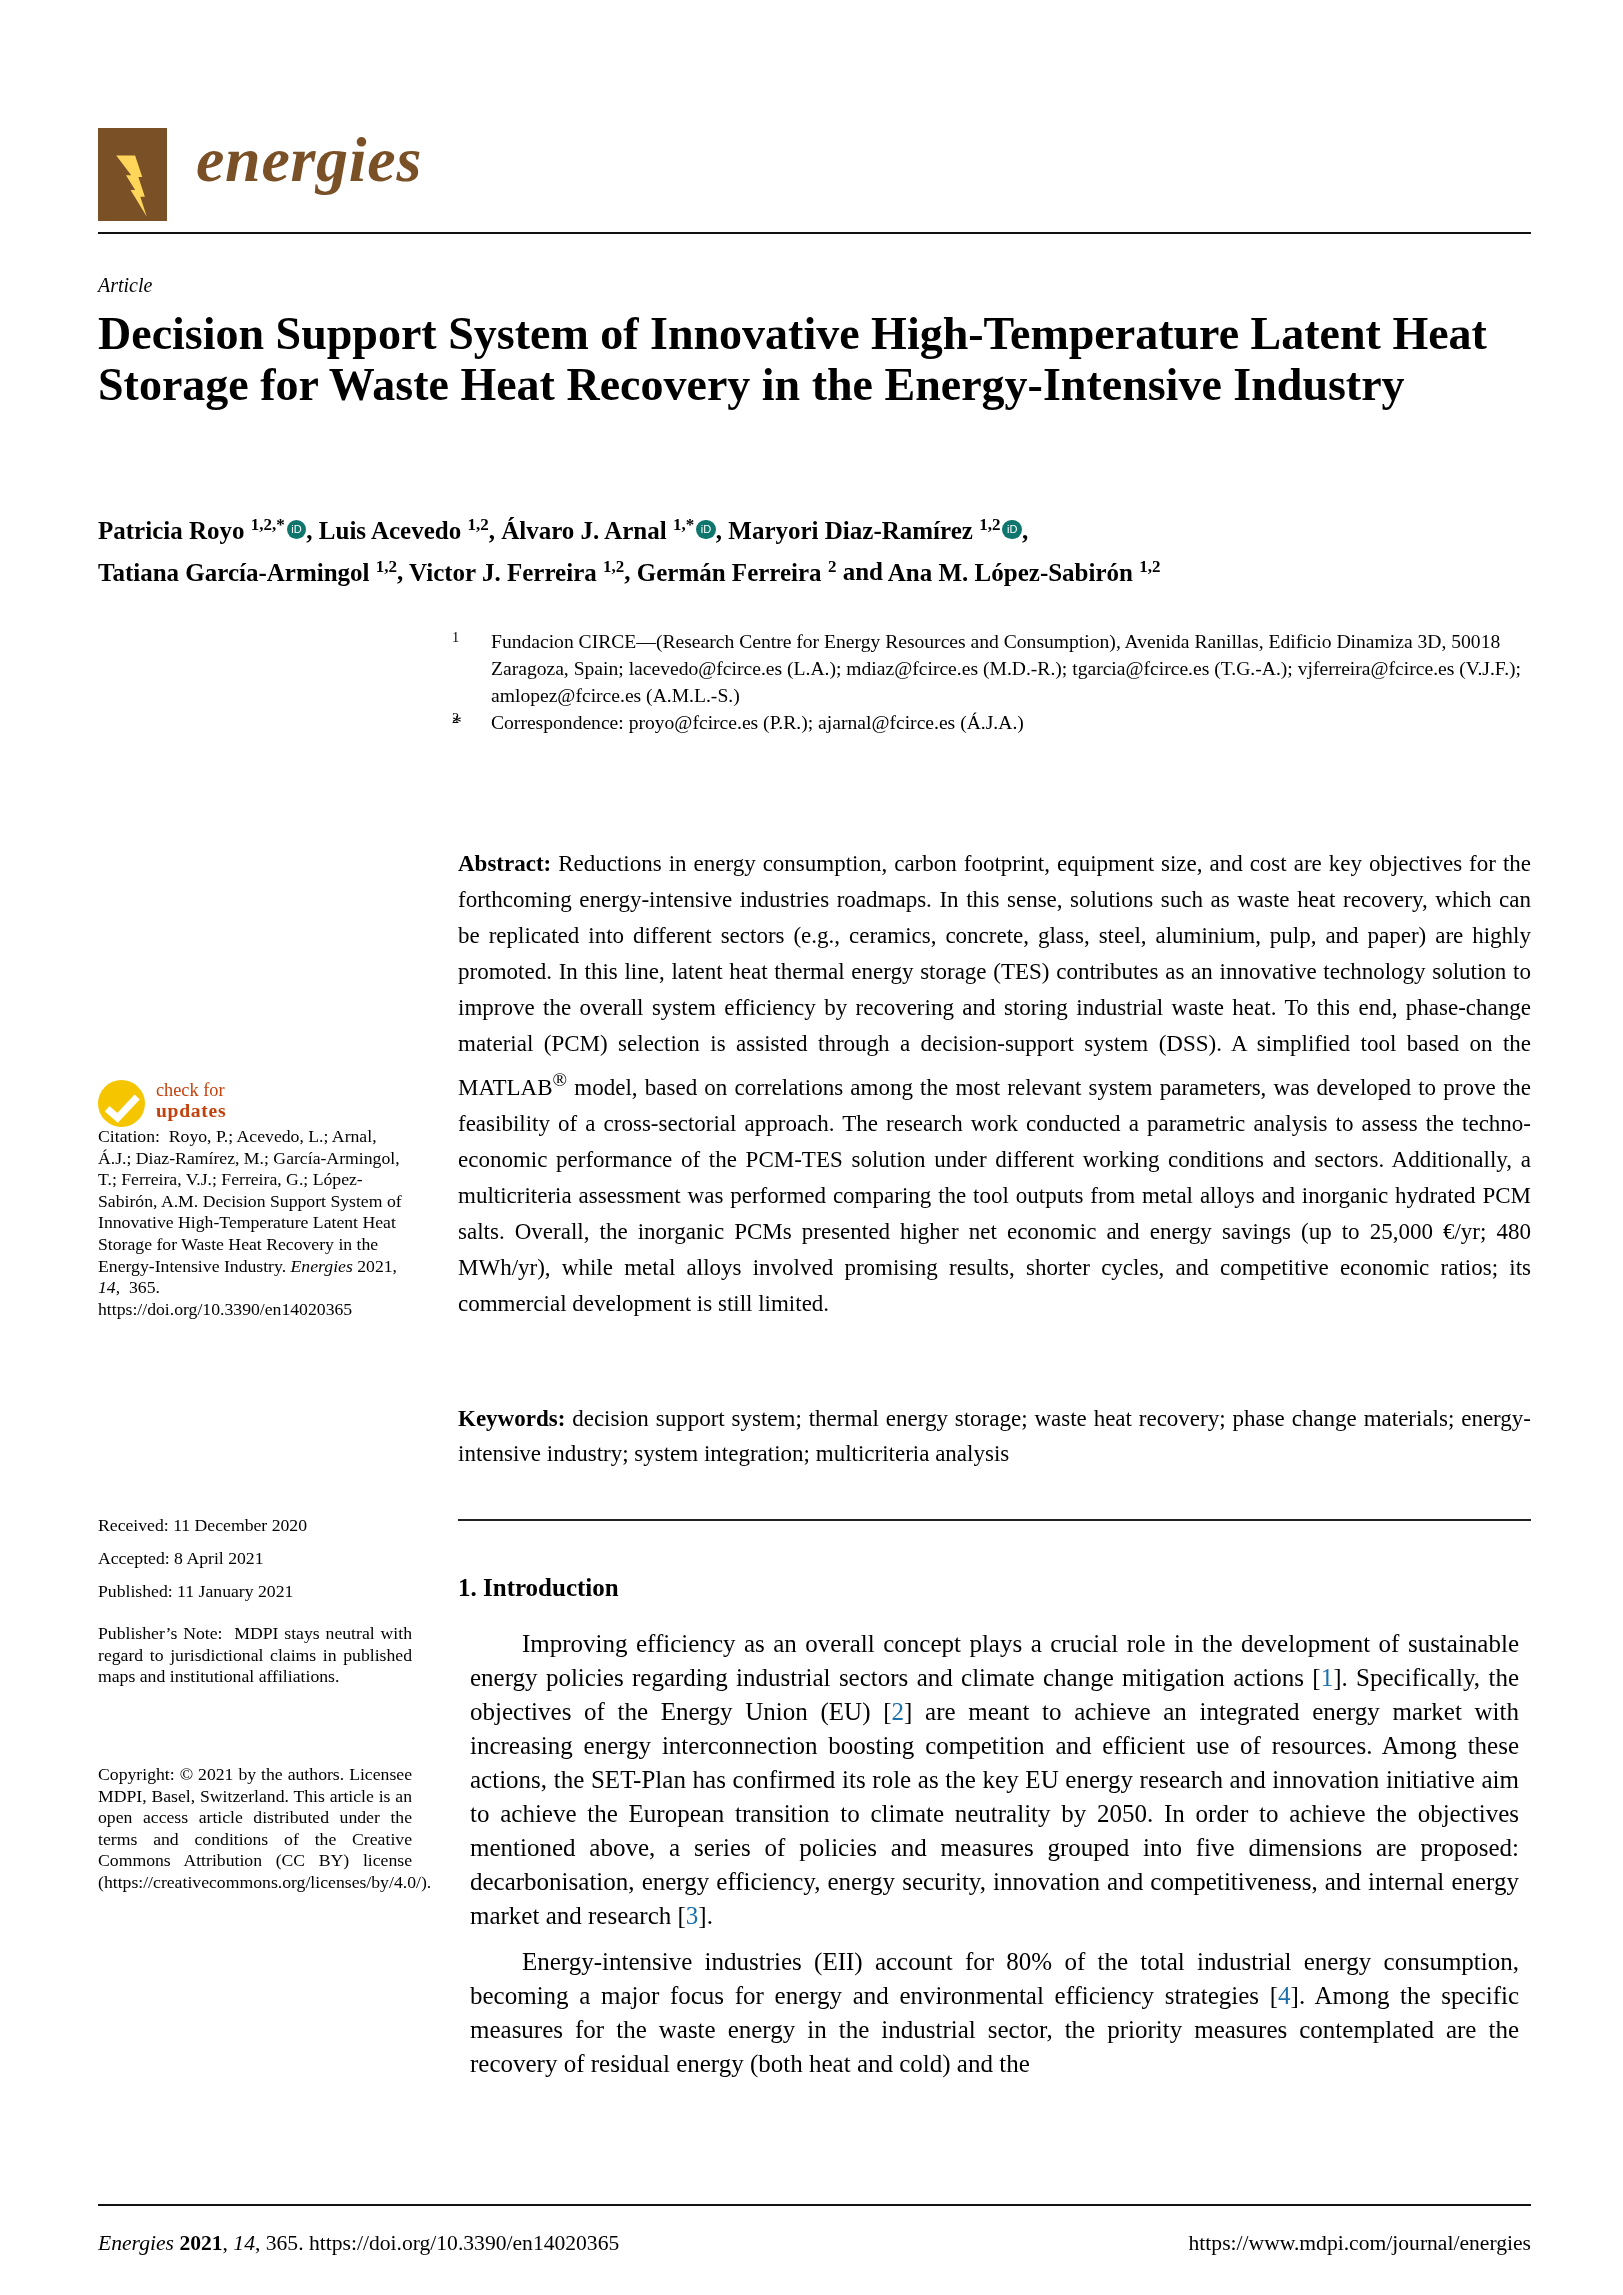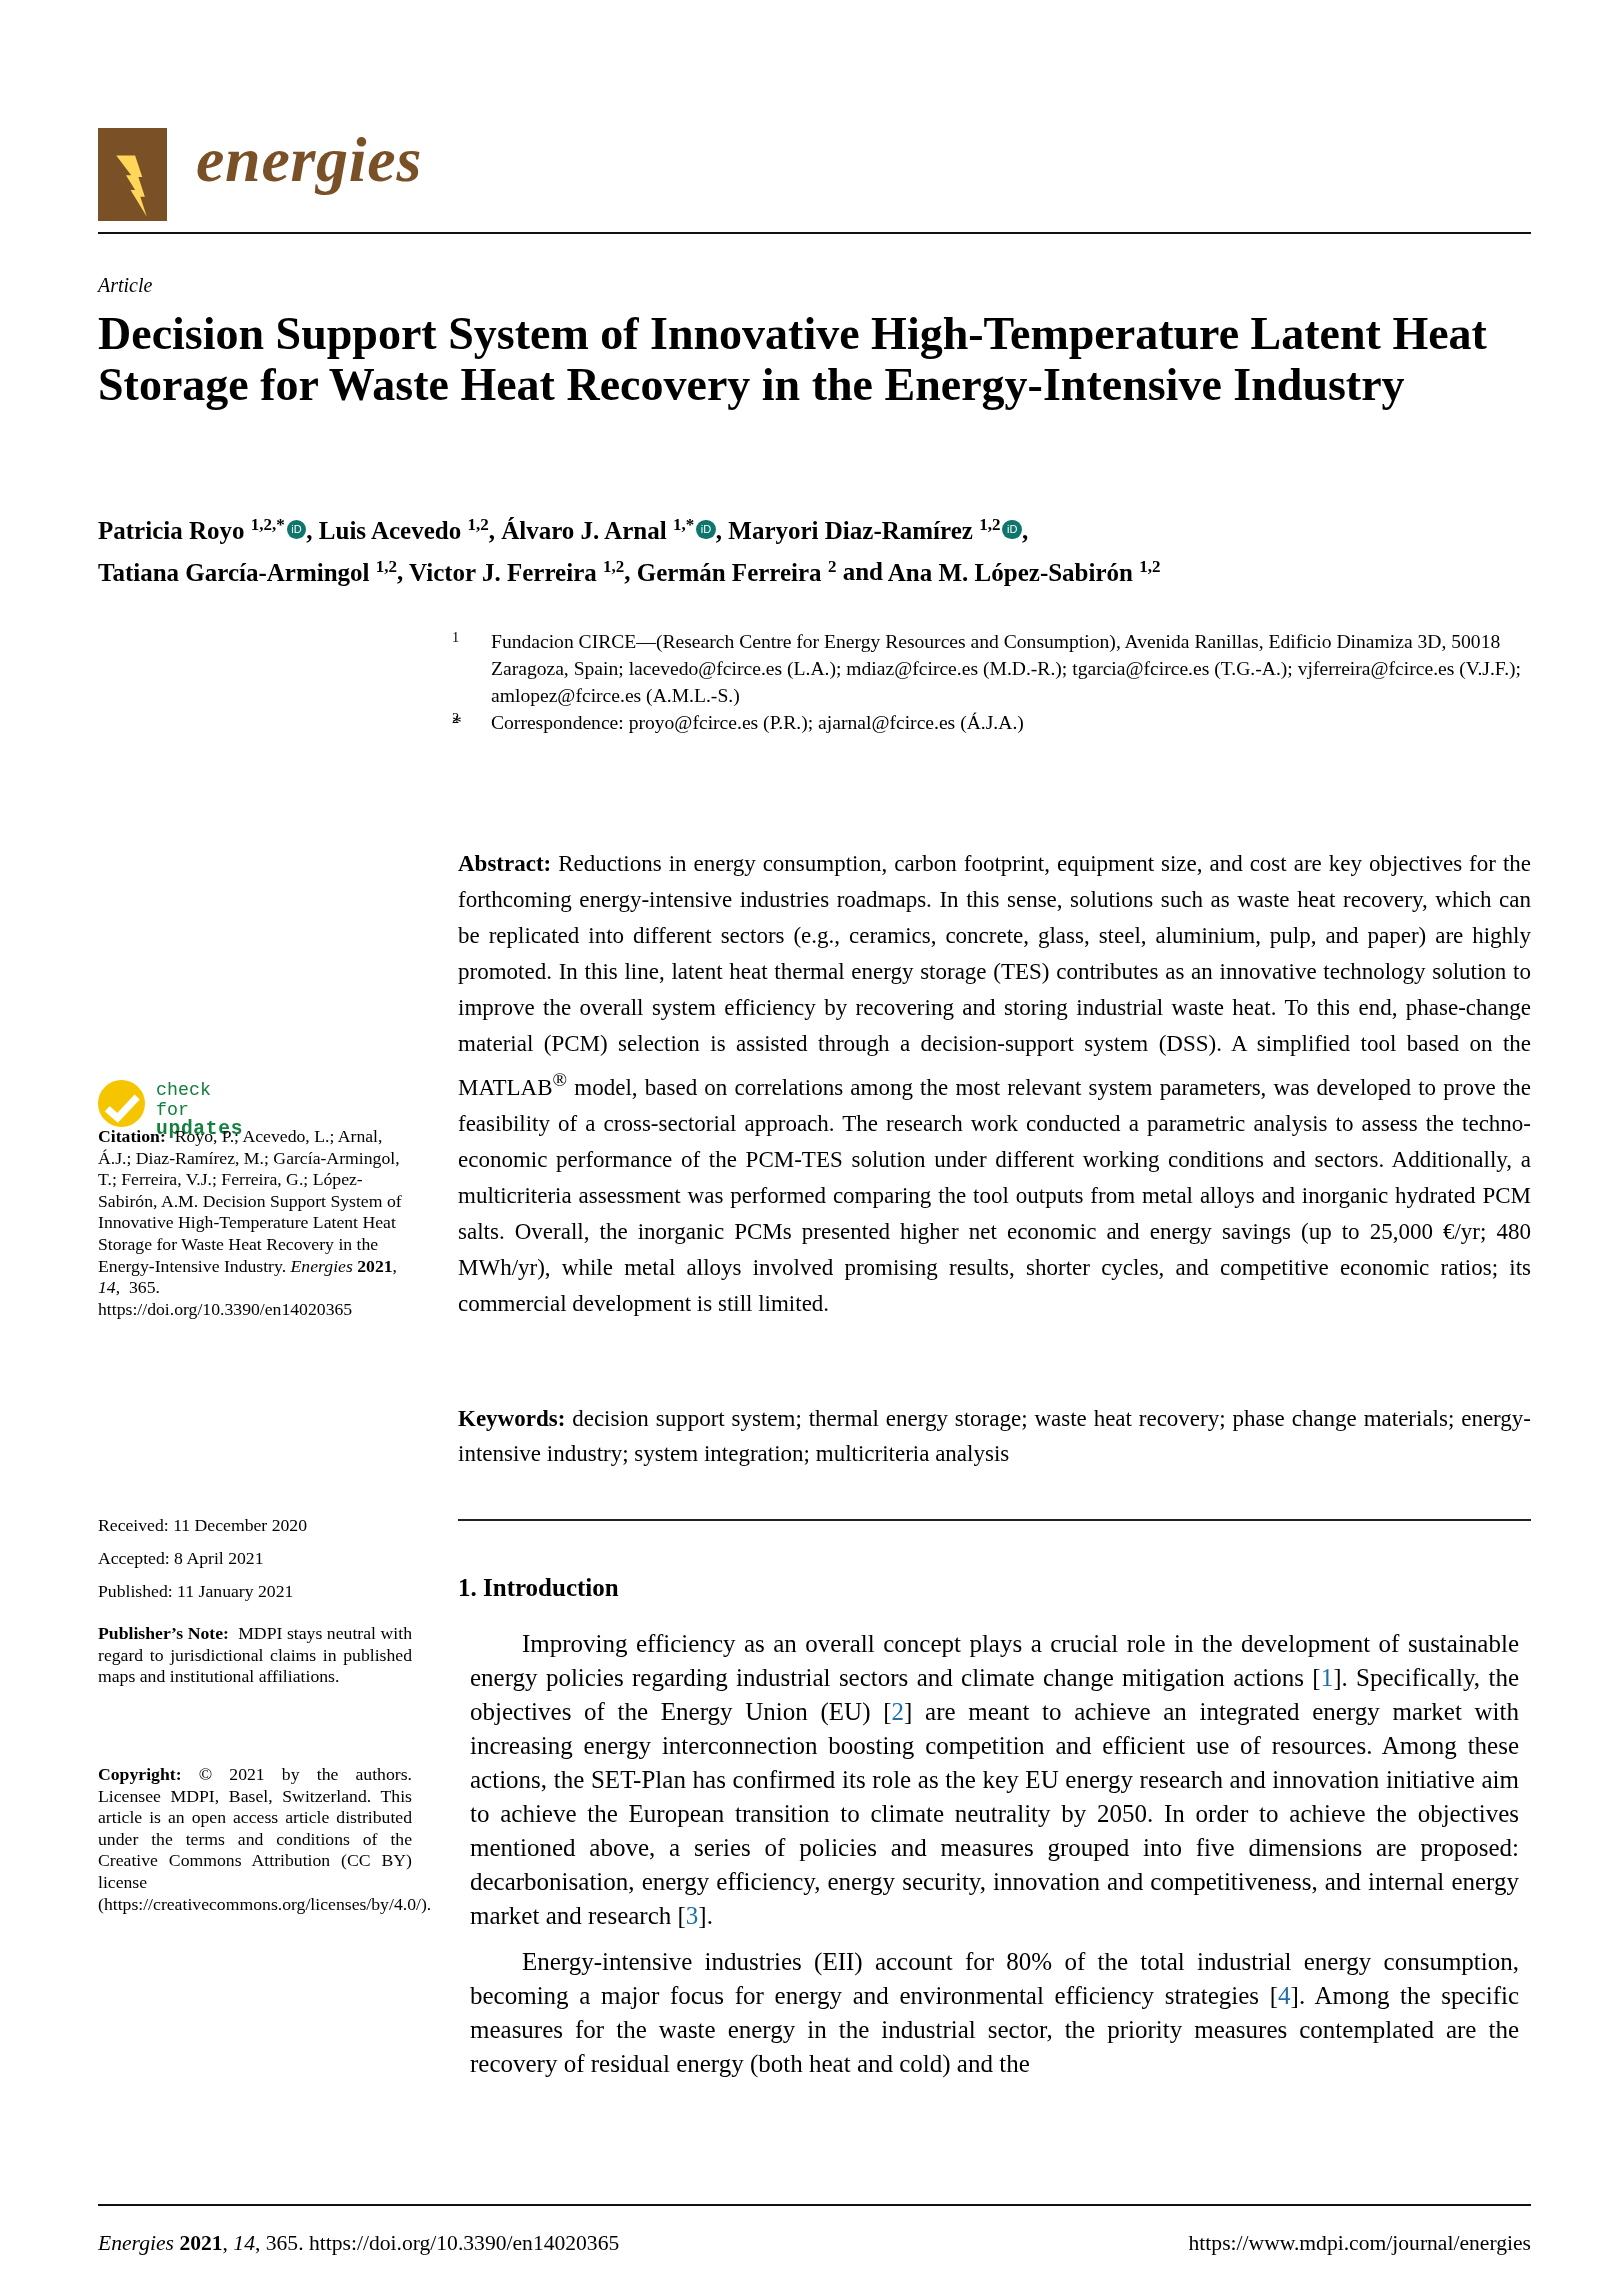--- a/index.html
+++ b/index.html
@@ -35,29 +35,29 @@
 
   
   .intro-heading { left: 458px; top: 1574px; font-size: 25px; font-weight: bold; }
   .intro { left: 458px; top: 1615px; width: 1073px; font-size: 25px; line-height: 34px; text-align: justify; }
   .intro p { margin: 12px; text-indent: 52px; }
   .cite { color: #1b6fab; }
 
   
   .check-badge { left: 98px; top: 1080px; width: 137px; height: 47px; }
   .check-circle { position: absolute; left: 0; top: 0; width: 47px; height: 47px; border-radius: 50%; background: #f5c500; }
-  .check-text { position: absolute; left: 58px; top: 1.3px; font-family: Liberation Mono, monospace;
-                font-size: 18.3px; line-height: 19.6px; color: #15803d; }
+  .check-text { position: absolute; left: 58px; top: 1.3px; font-family: Liberation Serif, serif;
+                font-size: 18.3px; line-height: 19.6px; color: #c2410c; }
   .check-text .b { font-weight: bold; font-size: 19.6px; letter-spacing: 0.7px; }
   .sidebar { left: 98px; width: 314px; font-size: 17.7px; line-height: 21.6px; }
   .citation { top: 1126px; }
   .dates { top: 1509px; line-height: 33px; font-family: Liberation Serif, serif; }
   .pubnote { top: 1623px; text-align: justify; }
   .copyright { top: 1764px; text-align: justify; }
-  .sidebar b { font-weight: bold; margin-top: 40px; }
+  .sidebar b { font-weight: normal; margin-top: 40px; }
 
   
   .footer-rule { left: 98px; top: 2204px; width: 1433px; height: 2px; background: #111; }
   .footer-left { left: 98px; top: 2231px; font-size: 21.6px; }
   .footer-right { right: 92px; top: 2231px; font-size: 21.6px; }
 </style>
 </head>
 <body>
 
 <div class="abs logo-box">

